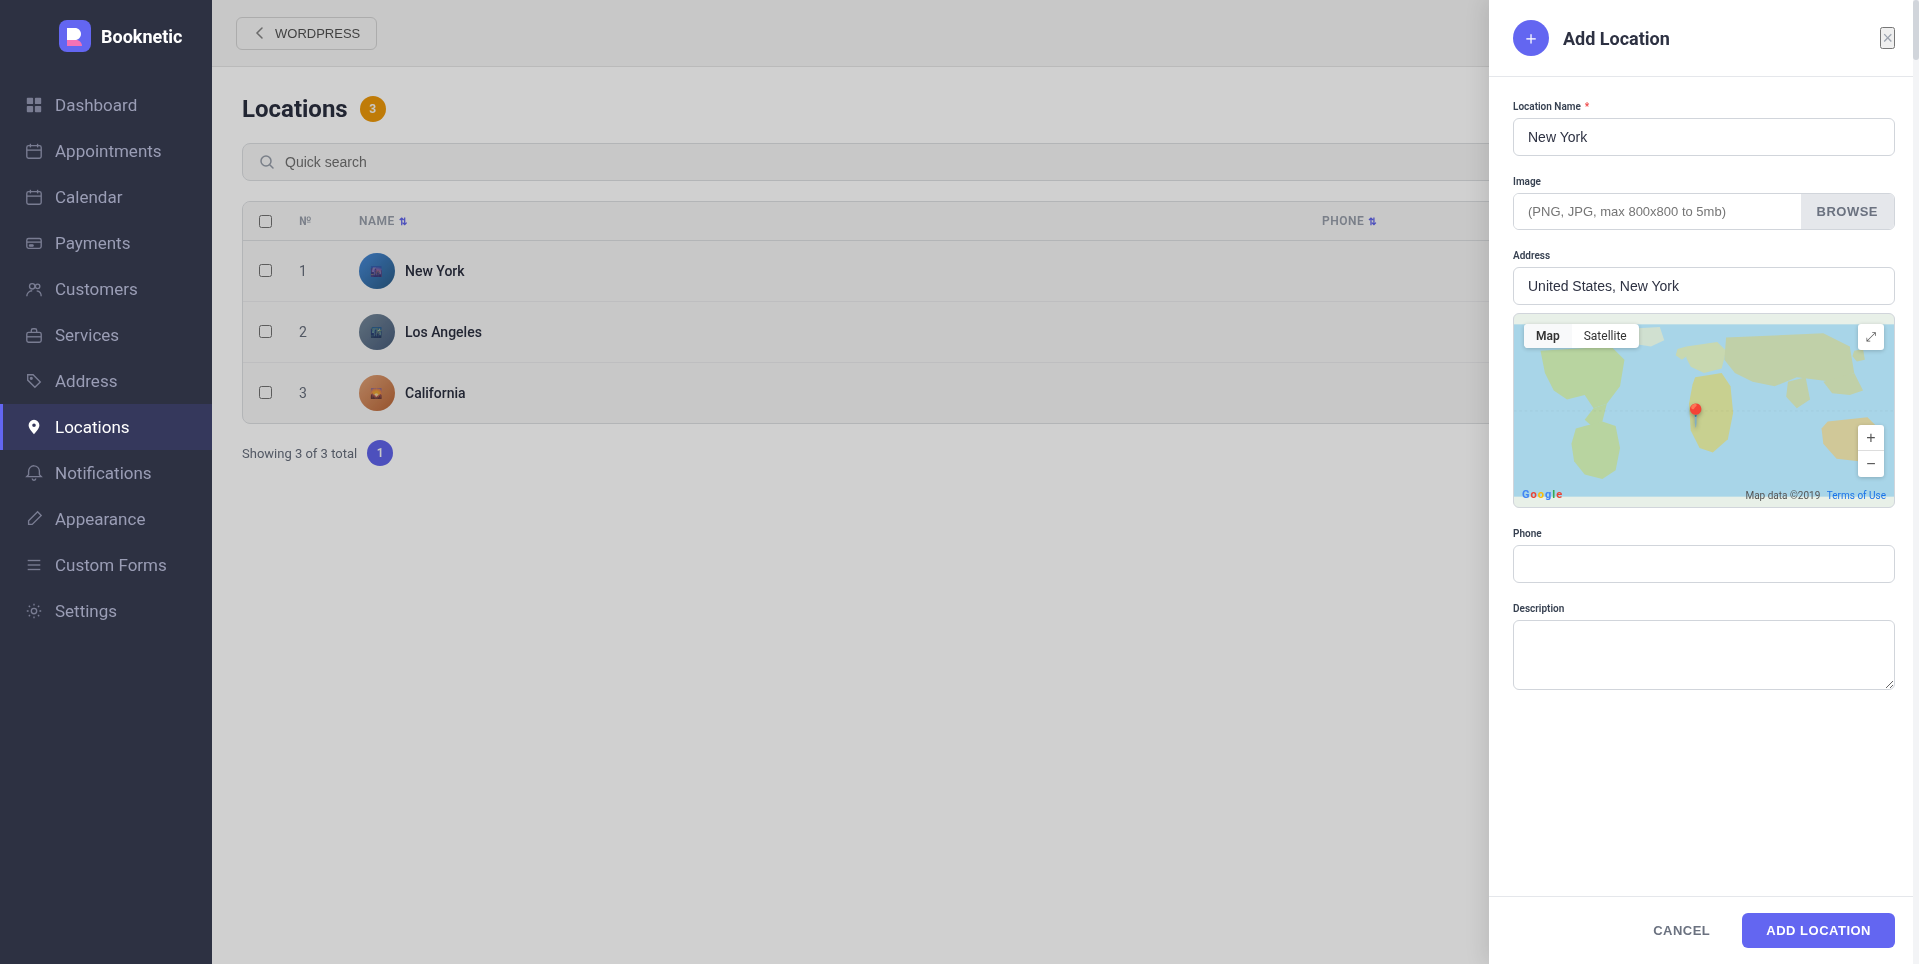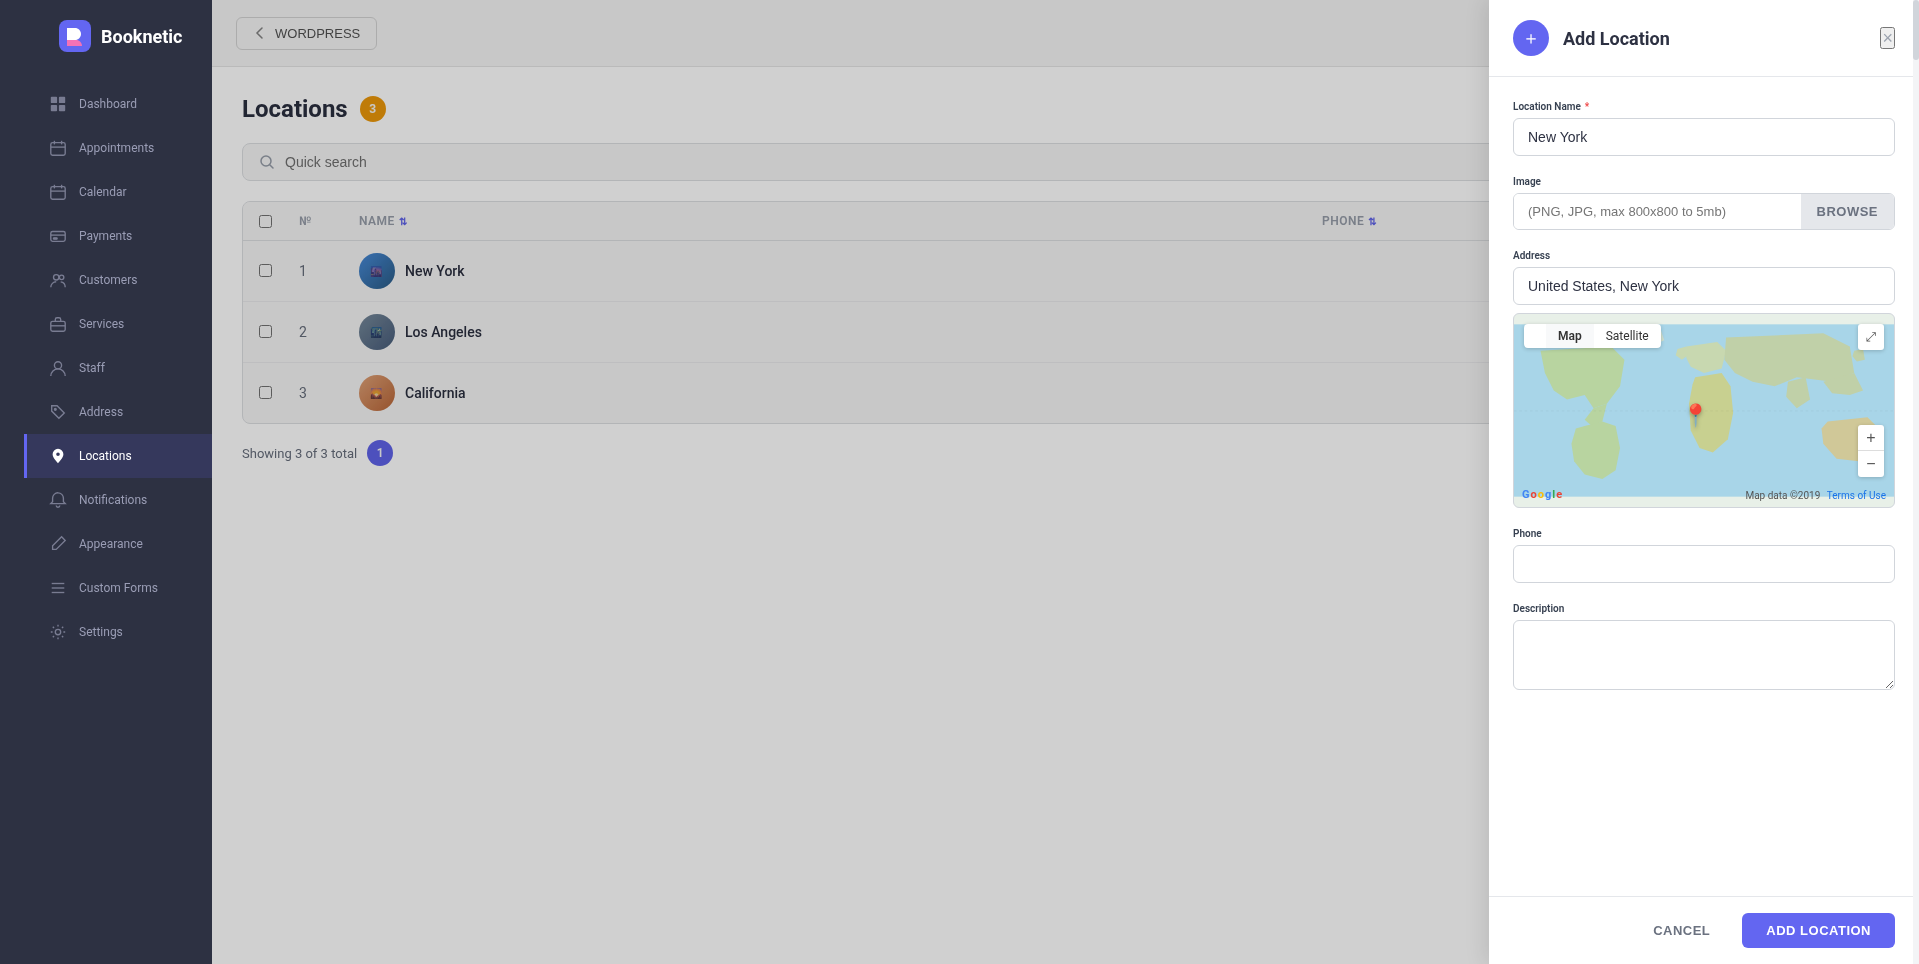--- a/index.html
+++ b/index.html
@@ -35,26 +35,25 @@
       display: flex;
       flex-direction: column;
       padding: 10px 0;
     }
     .nav-item {
       display: flex;
       align-items: center;
       gap: 12px;
       padding: 13px 22px;
       color: #9a9db5;
-      font-size: 12px;
+      font-size: 17px;
       cursor: pointer;
       text-decoration: none;
       transition: background 0.15s;
       border-left: 3px solid transparent;
-      margin-left: 24px;
     }
     .nav-item.active {
       color: #fff;
       background: rgba(99,102,241,0.15);
       border-left: 3px solid #6366f1;
     }
     .nav-icon { width: 18px; height: 18px; opacity: 0.7; flex-shrink: 0; }
     .nav-item.active .nav-icon { opacity: 1; }
 
     
@@ -327,21 +326,20 @@
     .map-tabs {
       position: absolute;
       top: 10px;
       left: 10px;
       display: flex;
       background: #fff;
       border-radius: 4px;
       overflow: hidden;
       box-shadow: 0 1px 4px rgba(0,0,0,0.2);
       z-index: 2;
-      padding-left: 22px;
     }
     .map-tab {
       padding: 5px 12px;
       font-size: 12px;
       cursor: pointer;
       color: #333;
     }
     .map-tab.active { background: #f8f9fa; font-weight: 600; }
     .map-expand {
       position: absolute;
@@ -561,27 +559,20 @@
 
     <div class="nav-item">
       <svg class="nav-icon" viewBox="0 0 20 20" fill="none" stroke="currentColor" stroke-width="1.5">
         <rect x="2" y="7" width="16" height="11" rx="2"></rect>
         <path d="M7 7V5a2 2 0 0 1 2-2h2a2 2 0 0 1 2 2v2"></path>
         <line x1="2" y1="12" x2="18" y2="12"></line>
       </svg>
       <span>Services</span>
     </div>
 
-    <div class="nav-item">
-      <svg class="nav-icon" viewBox="0 0 20 20" fill="none" stroke="currentColor" stroke-width="1.5">
-        <circle cx="10" cy="7" r="4"></circle>
-        <path d="M2 19c0-4.4 3.6-8 8-8s8 3.6 8 8"></path>
-      </svg>
-      <span>Staff</span>
-    </div>
 
     <div class="nav-item">
       <svg class="nav-icon" viewBox="0 0 20 20" fill="none" stroke="currentColor" stroke-width="1.5">
         <path d="M3 3h6l8 8-6 6-8-8V3z"></path>
         <circle cx="7" cy="7" r="1" fill="currentColor"></circle>
       </svg>
       <span>Address</span>
     </div>
 
     <div class="nav-item active">

